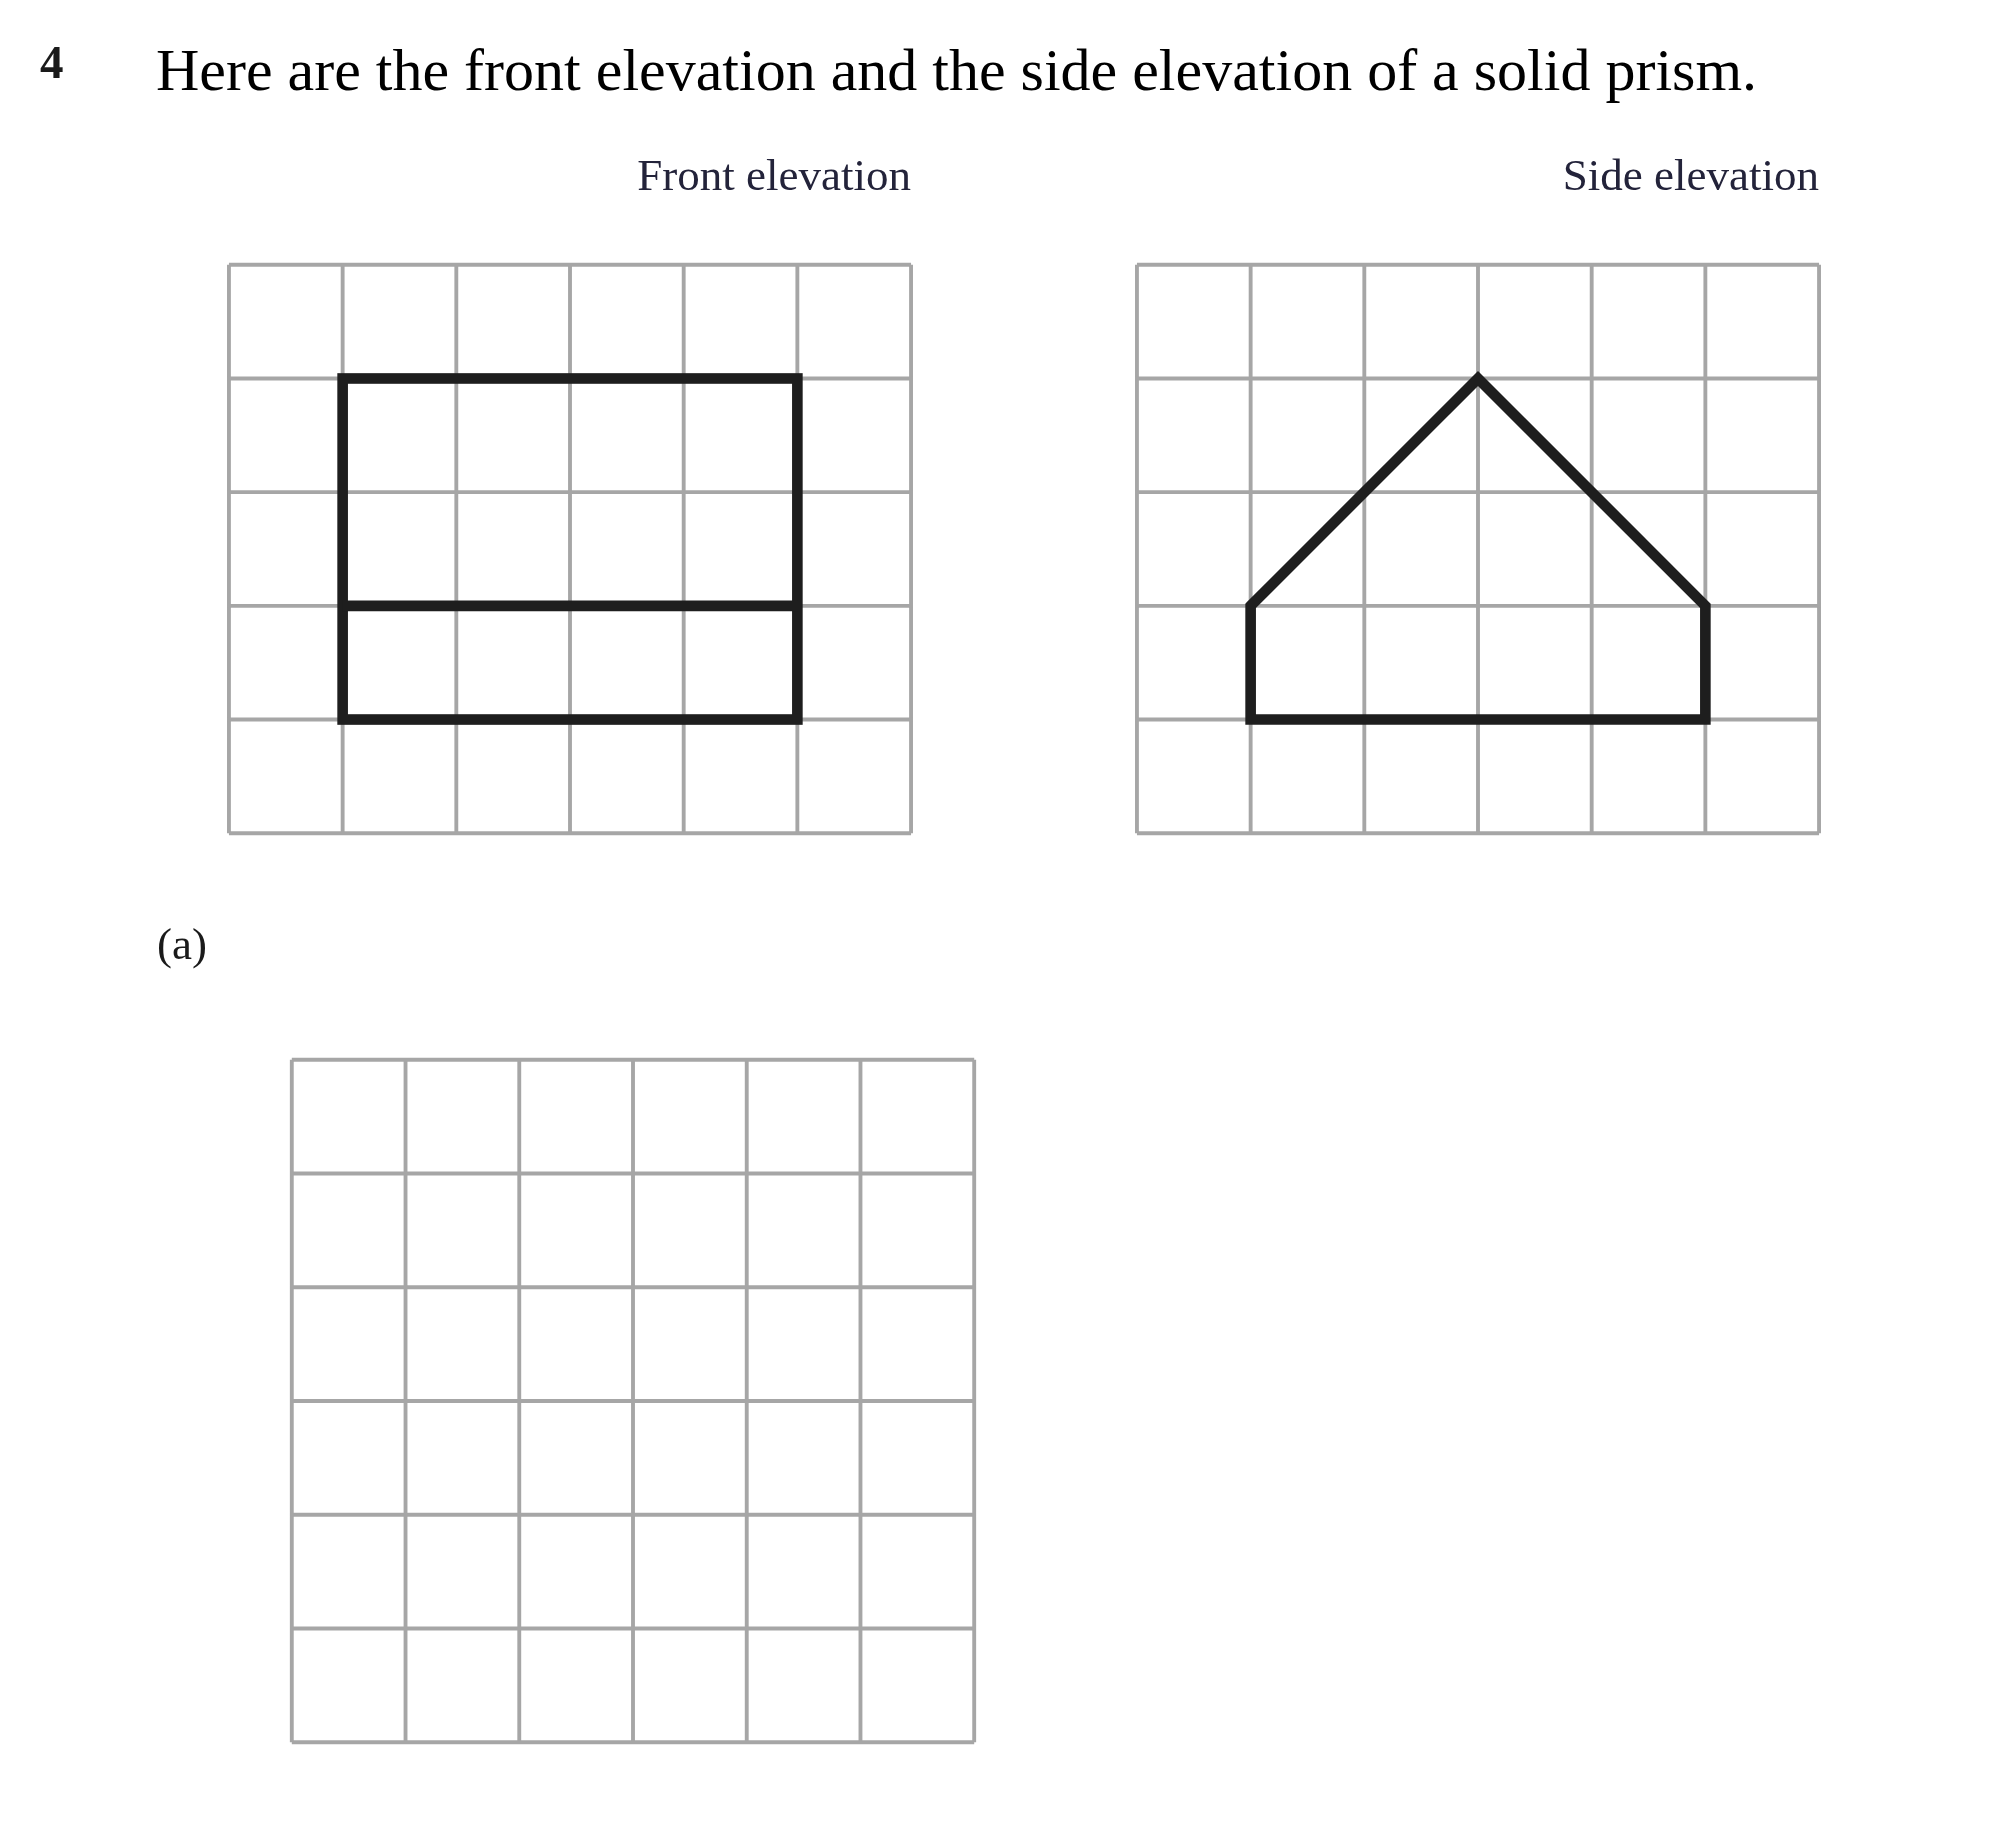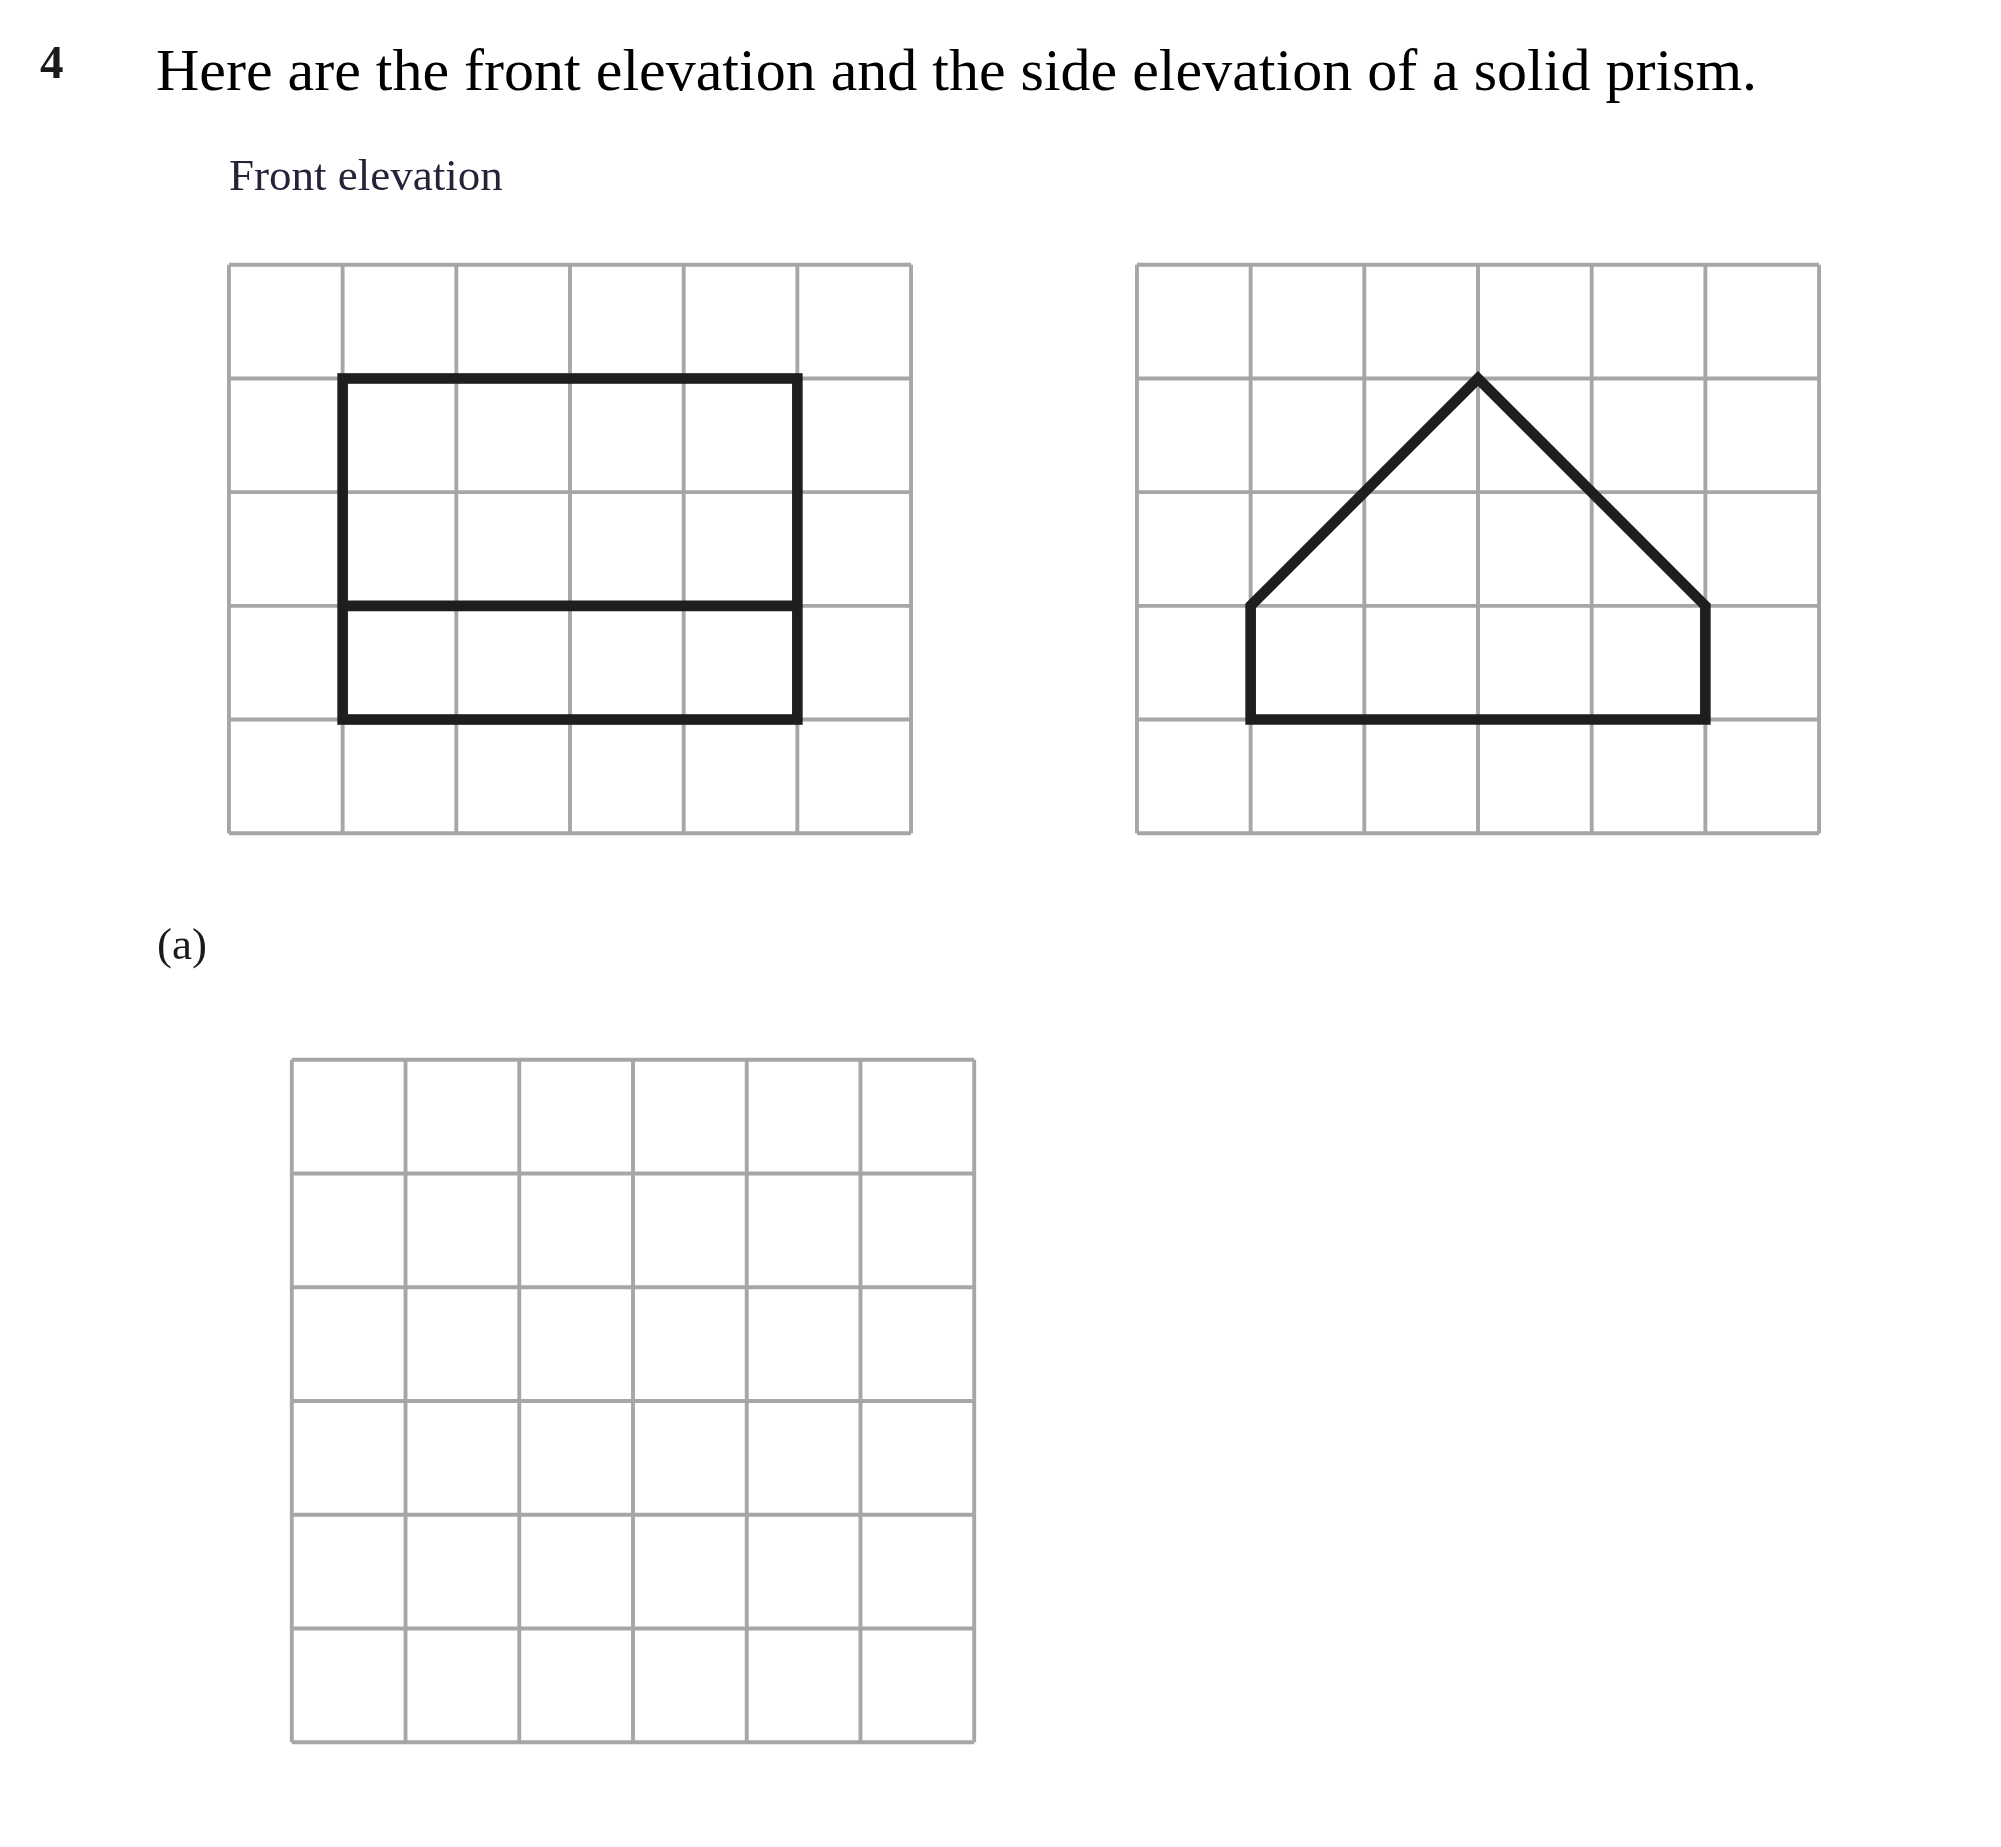--- a/index.html
+++ b/index.html
@@ -24,21 +24,21 @@
     font-size:60px;
     color:#000000;
     line-height:1.1;
     white-space:nowrap;
   }
   .grid-label{
     position:absolute;
     top:151px;
     font-size:45px;
     color:#23233a;
-    text-align:left;
+    text-align:right;
     line-height:1.1;
   }
   .grid-label.front{ left:229px; width:682px; }
   .grid-label.side{ left:1136px; width:683px; }
   svg.grid{ position:absolute; display:block; }
   svg.grid.front{ left:223px; top:259px; }
   svg.grid.side{ left:1131px; top:259px; }
   svg.grid.plan{ left:286px; top:1054px; }
   .part-label{
     position:absolute;
@@ -60,20 +60,21 @@
 <body>
 
 <div class="page">
 
   <div class="qnum">4</div>
 
   <div class="qtext">Here are the front elevation and the side elevation of a solid prism.</div>
 
   <div class="grid-label front">Front elevation</div>
 
+  <div class="grid-label side">Side elevation</div>
 
   <svg class="grid front" width="694" height="580" viewBox="0 0 718.2 600.5">
       <path d="M 6 6 L 6 594.5 M 123.7 6 L 123.7 594.5 M 241.4 6 L 241.4 594.5 M 359.1 6 L 359.1 594.5 M 476.8 6 L 476.8 594.5 M 594.5 6 L 594.5 594.5 M 712.2 6 L 712.2 594.5 M 6 6 L 712.2 6 M 6 123.7 L 712.2 123.7 M 6 241.4 L 712.2 241.4 M 6 359.1 L 712.2 359.1 M 6 476.8 L 712.2 476.8 M 6 594.5 L 712.2 594.5 " stroke="#a6a6a6" stroke-width="4" fill="none"></path>
       <rect x="123.7" y="123.7" width="470.8" height="353.1" stroke="#1e1e1e" stroke-width="11" fill="none"></rect>
       <line x1="123.7" y1="359.1" x2="594.5" y2="359.1" stroke="#1e1e1e" stroke-width="11"></line>
     </svg>
 
   <svg class="grid side" width="694" height="580" viewBox="0 0 718.2 600.5">
       <path d="M 6 6 L 6 594.5 M 123.7 6 L 123.7 594.5 M 241.4 6 L 241.4 594.5 M 359.1 6 L 359.1 594.5 M 476.8 6 L 476.8 594.5 M 594.5 6 L 594.5 594.5 M 712.2 6 L 712.2 594.5 M 6 6 L 712.2 6 M 6 123.7 L 712.2 123.7 M 6 241.4 L 712.2 241.4 M 6 359.1 L 712.2 359.1 M 6 476.8 L 712.2 476.8 M 6 594.5 L 712.2 594.5 " stroke="#a6a6a6" stroke-width="4" fill="none"></path>
       <polygon points="123.7,359.1 359.1,123.7 594.5,359.1 594.5,476.8 123.7,476.8" stroke="#1e1e1e" stroke-width="11" fill="none"></polygon>

